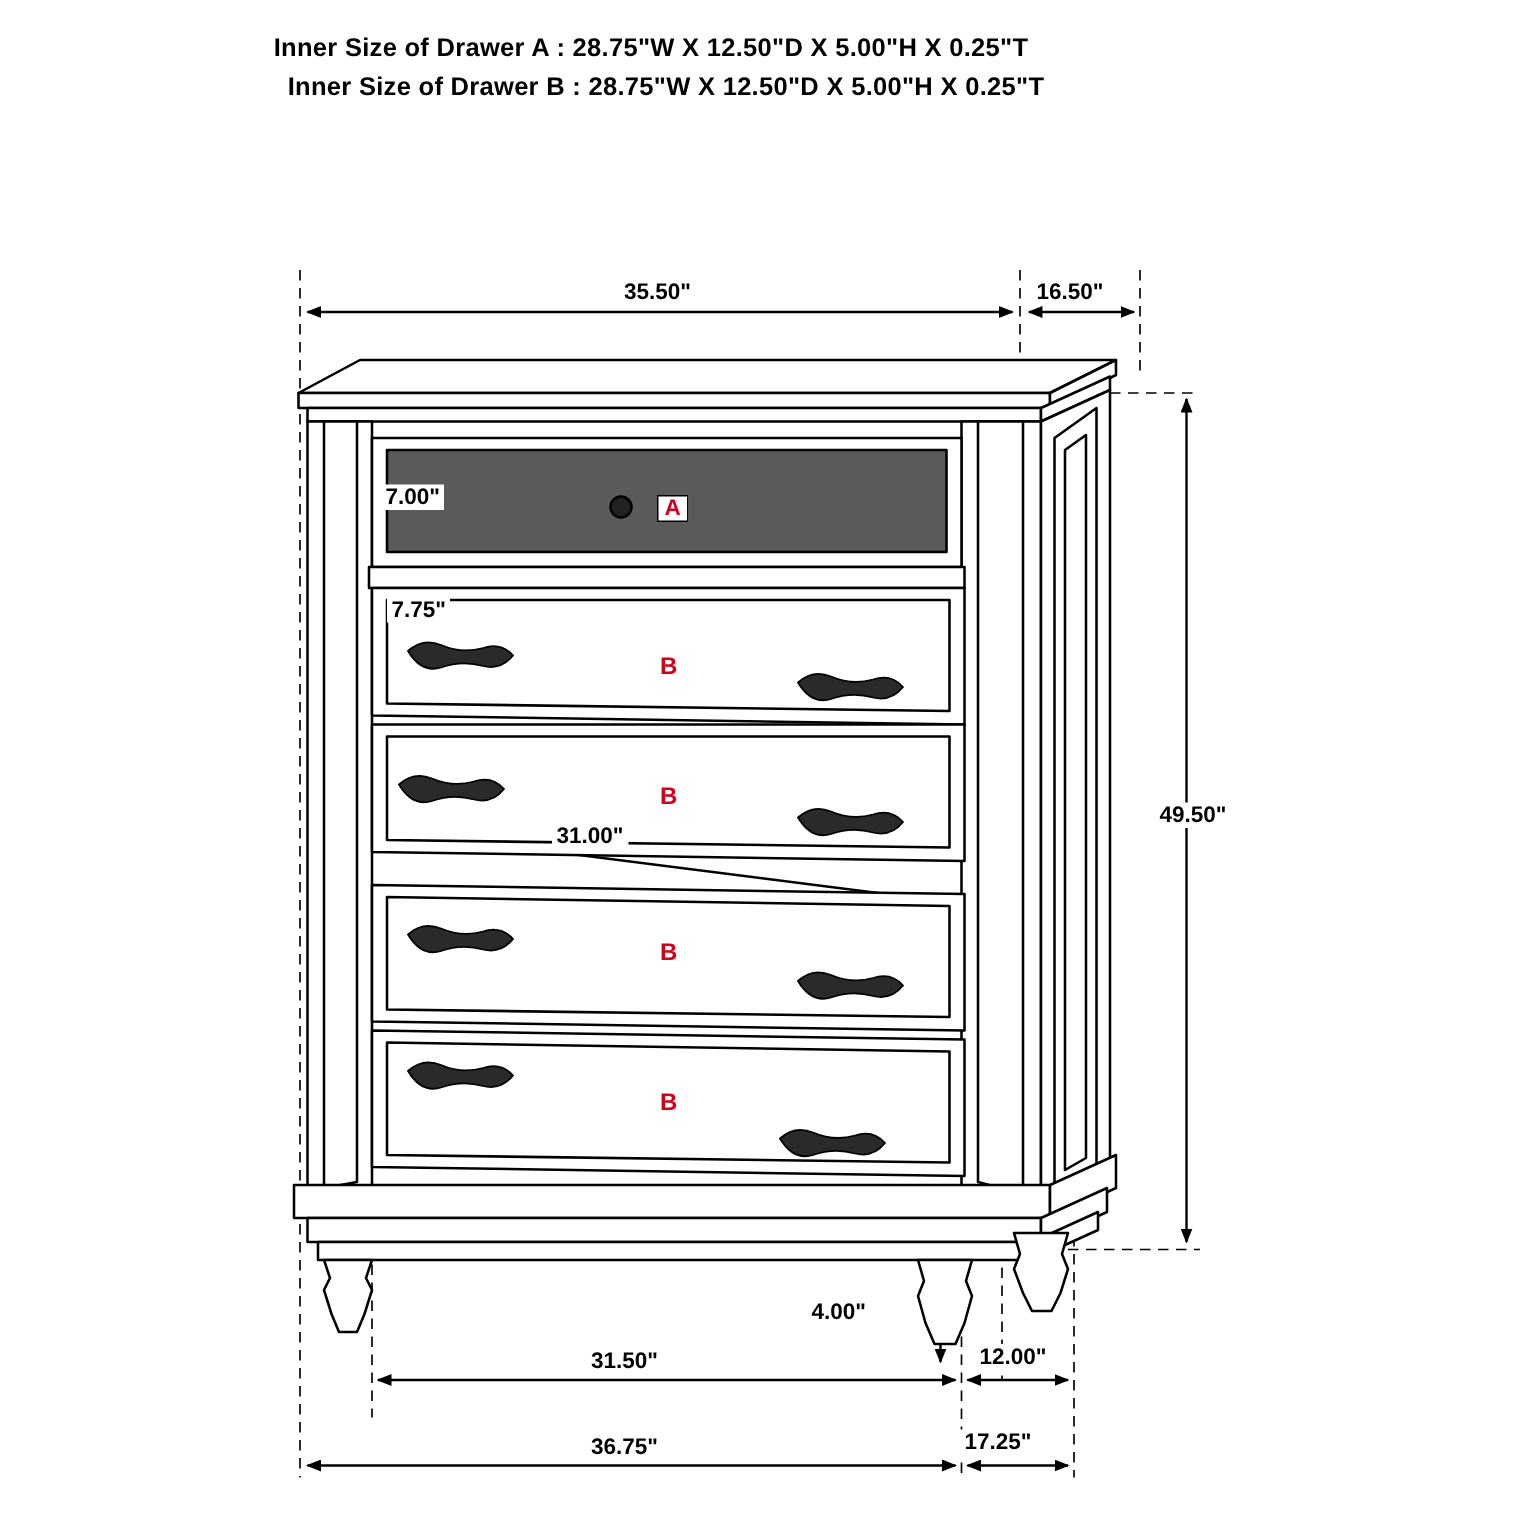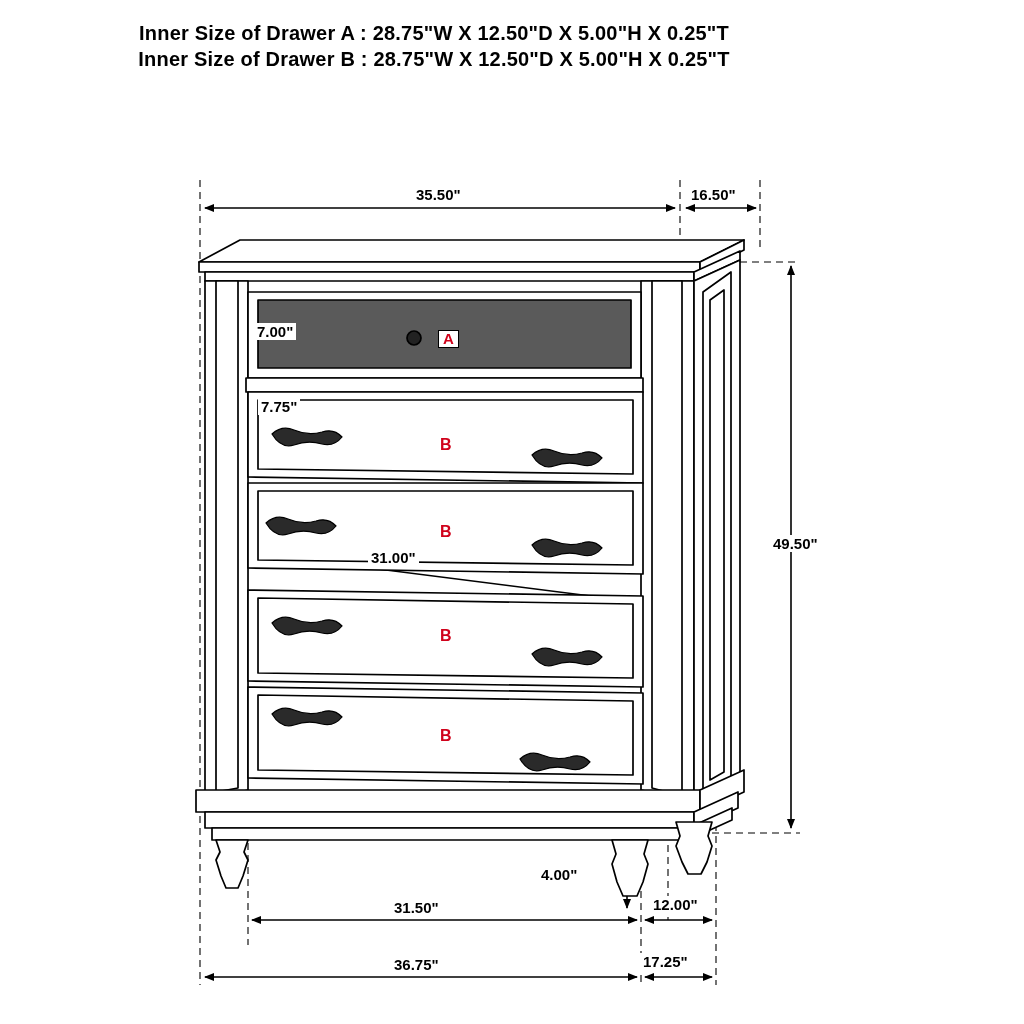--- a/index.html
+++ b/index.html
@@ -18,27 +18,27 @@
   #stage {
     position: relative;
     width: 1024px;
     height: 1024px;
   }
   .hdr {
     position: absolute;
     left: 0;
     width: 868px;
     text-align: center;
-    font-size: 20px;
+    font-size: 17px;
     font-weight: bold;
     letter-spacing: 0.2px;
     color: #000;
   }
   #hdr1 { top: 22px; }
-  #hdr2 { top: 48px; }
+  #hdr2 { top: 48px; padding-left: 10px; }
 
   svg#drawing {
     position: absolute;
     left: 0;
     top: 0;
     width: 1024px;
     height: 1024px;
   }
 
   .dimtext {

